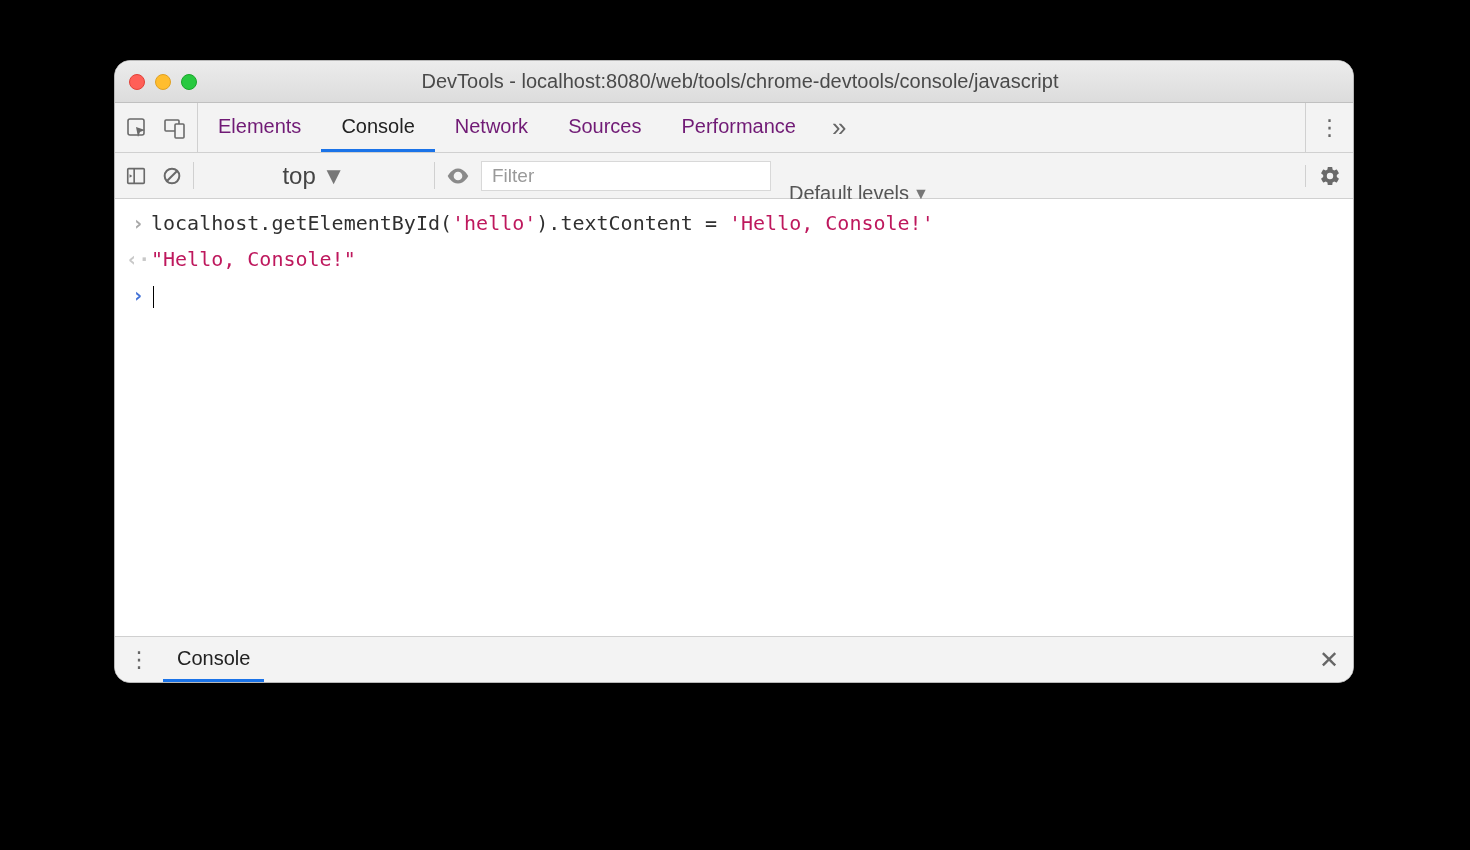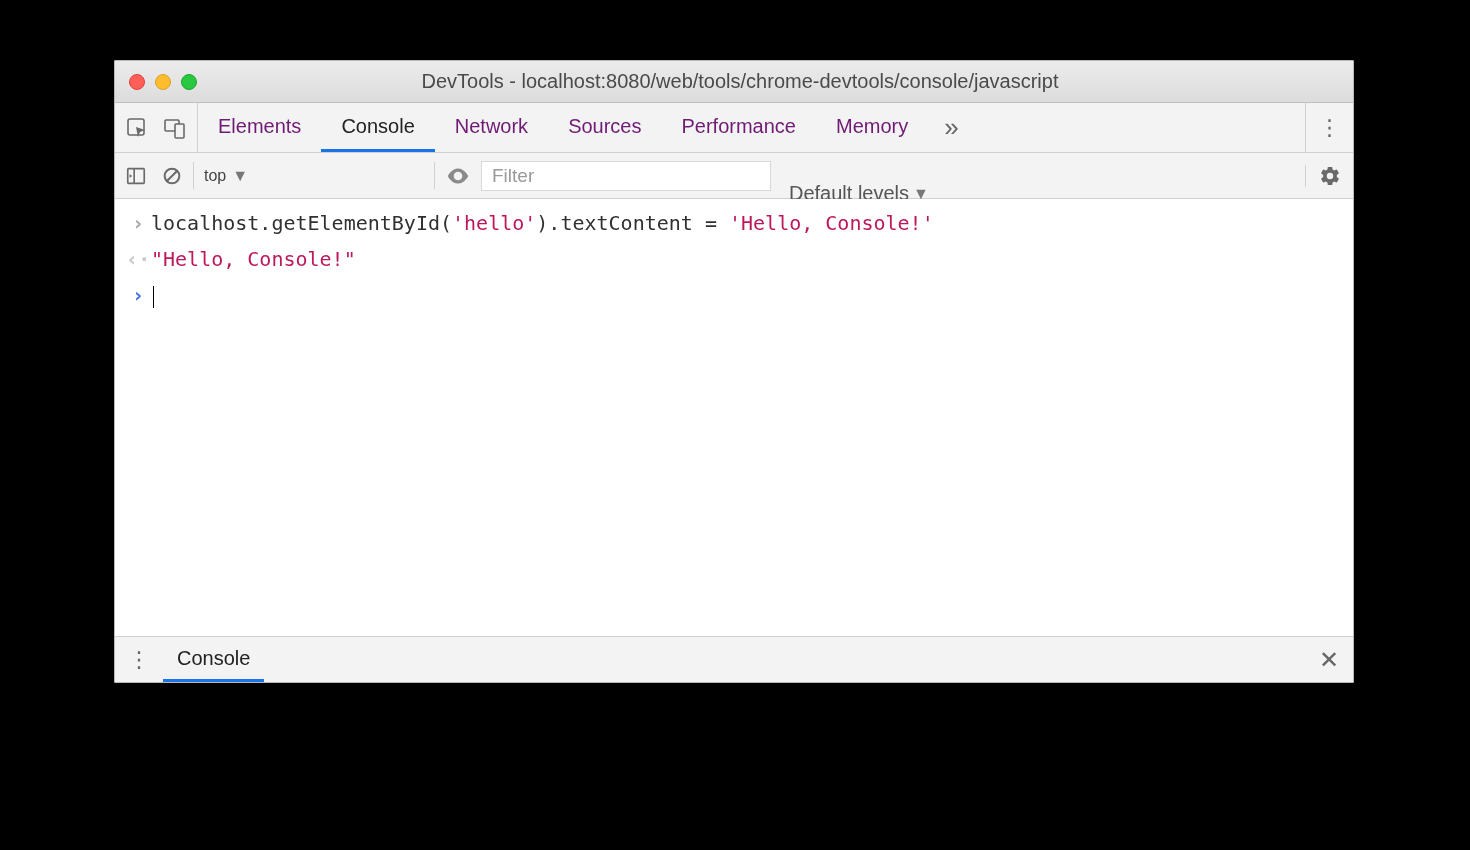--- a/index.html
+++ b/index.html
@@ -10,21 +10,21 @@
     font-family: -apple-system, BlinkMacSystemFont, "Helvetica Neue", Arial, sans-serif;
     overflow: hidden;
   }
   .window {
     position: absolute;
     left: 114px;
     top: 60px;
     width: 1240px;
     height: 623px;
     background: #fff;
-    border-radius: 1px;
+    border-radius: 16px;
     box-shadow: 0 20px 60px rgba(0,0,0,0.5);
     display: flex;
     flex-direction: column;
     overflow: hidden;
     border: 1px solid #b8b8b8;
   }
   .titlebar {
     height: 42px;
     background: linear-gradient(#ececec,#dcdcdc);
     border-bottom: 1px solid #c0c0c0;
@@ -65,22 +65,22 @@
     border-bottom: 1px solid #d0d0d0;
     display:flex;
     align-items:center;
     background:#f3f3f3;
     flex-shrink: 0;
   }
   .tool-group { display:flex; align-items:center; height:100%; padding:0 10px; gap:14px;}
   .divider { width:1px; height:60%; background:#d0d0d0; }
   .ctx-select {
     display:flex; align-items:center; gap:6px;
-    padding:0 10px; color:#444; font-size:16px;
-    width:240px; justify-content:flex-start;
+    padding:0 10px; color:#444; font-size:24px;
+    width:240px; justify-content:center;
   }
   .eye { color:#888; }
   .filter {
     height:30px;
     width:290px;
     border:1px solid #d8d8d8;
     background:#fff;
     font-size:19px;
     padding:0 10px;
     color:#ef4444;
@@ -156,21 +156,20 @@
           <rect x="12" y="8" width="9" height="14" rx="1" fill="#f3f3f3"></rect>
         </svg>
       </span>
     </div>
     <div class="tabs">
       <div class="tab">Elements</div>
       <div class="tab active">Console</div>
       <div class="tab">Network</div>
       <div class="tab">Sources</div>
       <div class="tab">Performance</div>
-      <div class="tab">Memory</div>
     </div>
     <div class="more">»</div>
     <div class="spacer"></div>
     <div class="kebab">⋮</div>
   </div>
 
   <div class="toolbar">
     <div class="tool-group">
       <span>
         <svg width="22" height="22" viewBox="0 0 24 24" fill="none" stroke="#6a6a6a" stroke-width="1.8">

